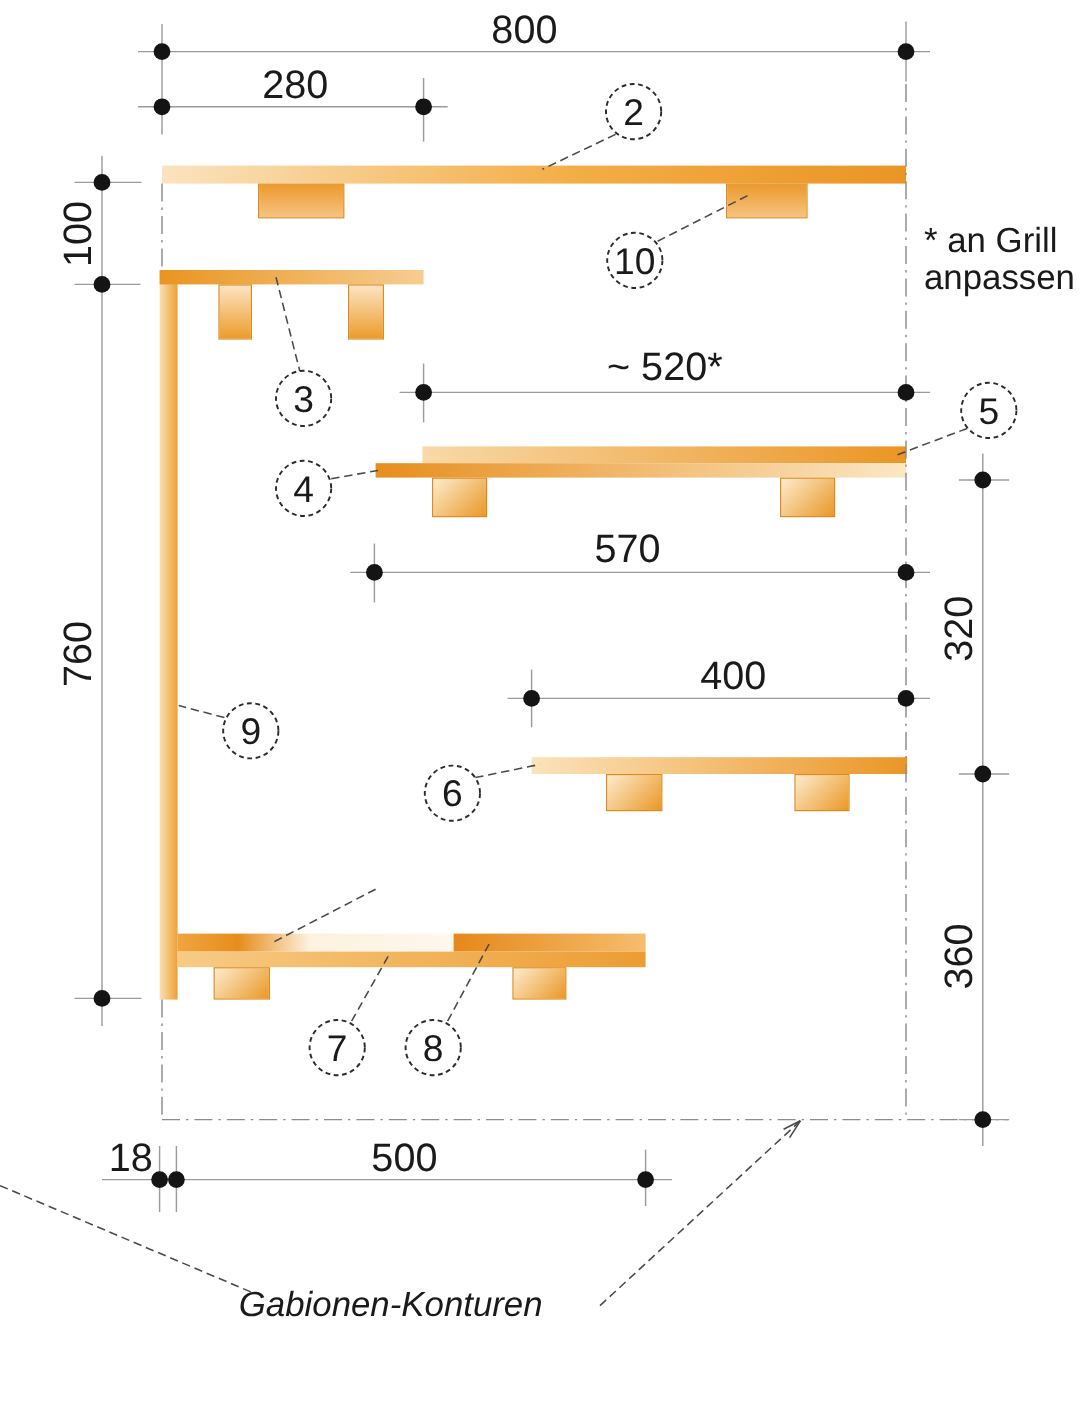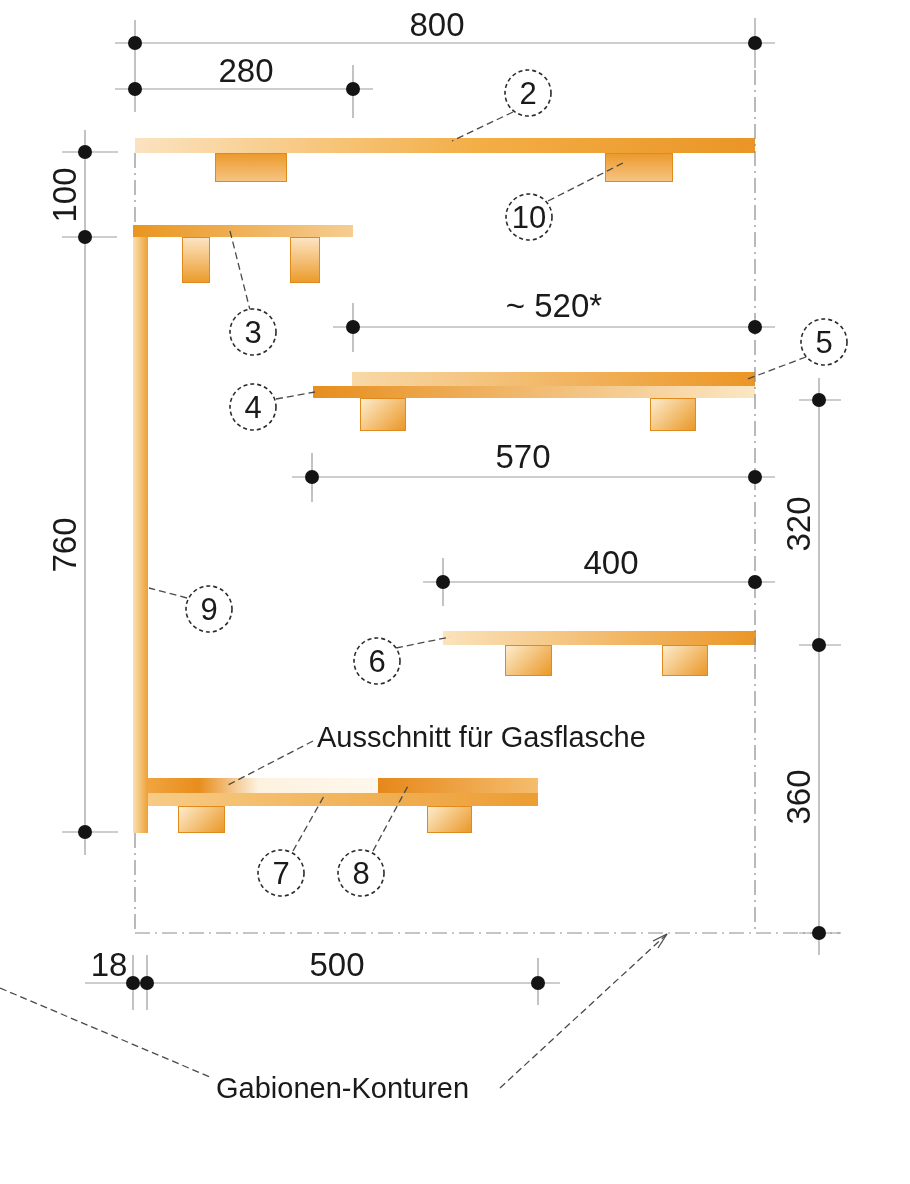--- a/index.html
+++ b/index.html
@@ -131,15 +131,18 @@
       <circle cx="377" cy="661" r="23" class="callout-circle"></circle>
       <text x="377" y="672" class="callout-num">6</text>
       <circle cx="281" cy="873" r="23" class="callout-circle"></circle>
       <text x="281" y="884" class="callout-num">7</text>
       <circle cx="361" cy="873" r="23" class="callout-circle"></circle>
       <text x="361" y="884" class="callout-num">8</text>
       <circle cx="209" cy="609" r="23" class="callout-circle"></circle>
       <text x="209" y="620" class="callout-num">9</text>
     </svg>
 
-  <div class="ann" style="left:317px;top:722px;">Ausschnitt für Gasflasche</div>
-  <div class="ann" style="left:216px;top:1073px;">Gabionen-Konturen</div>
+  <div class="ann" style="left:770px;top:186px;">
+    <div>* an Grill</div>
+    <div>anpassen</div>
+  </div>
+  <div class="ann" style="left:199px;top:1073px;font-style:italic;">Gabionen-Konturen</div>
 </div>
 
 </body></html>

